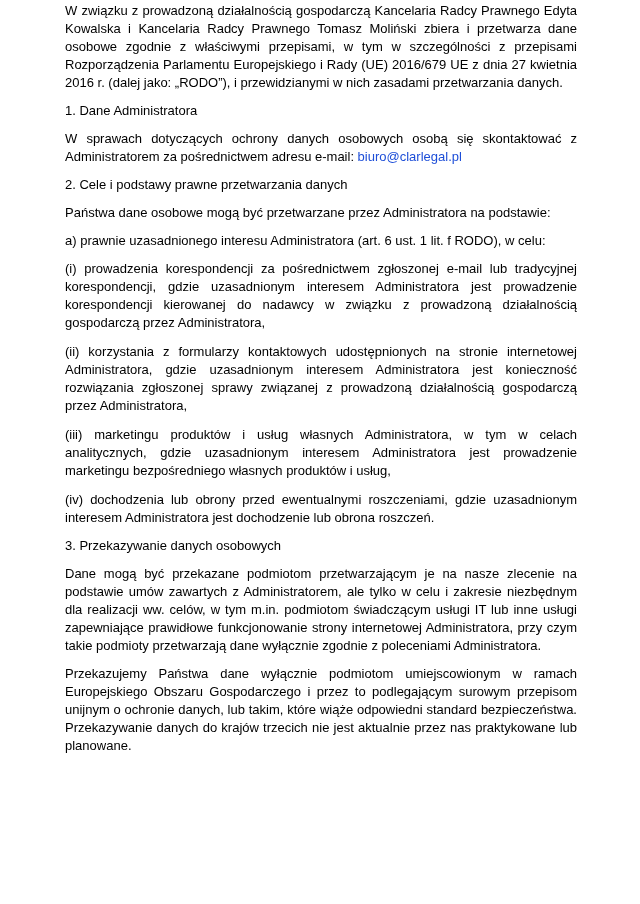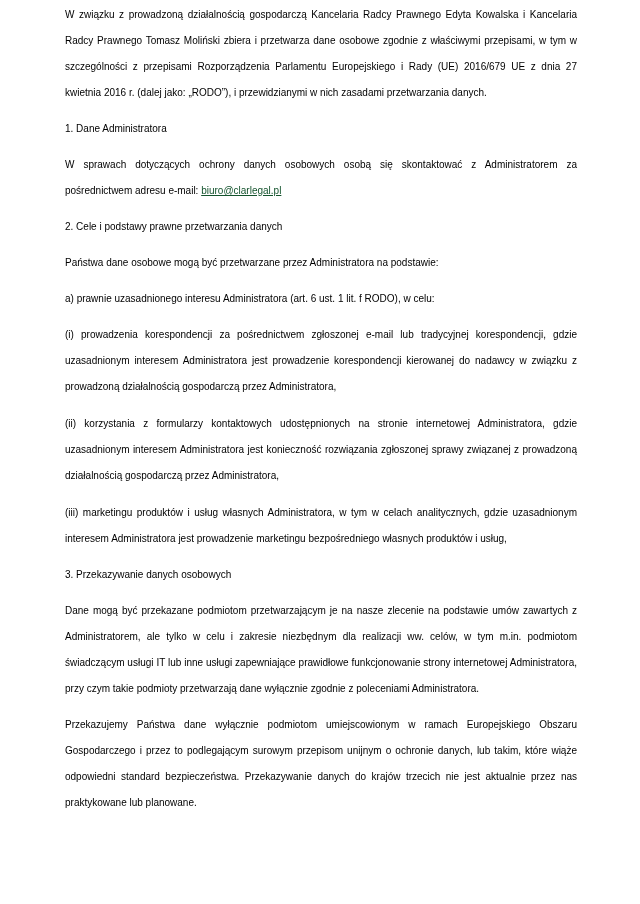--- a/index.html
+++ b/index.html
@@ -11,48 +11,48 @@
     font-family: "Liberation Sans", "DejaVu Sans", sans-serif;
     color: #000000;
   }
   .page {
     width: 640px;
     height: 904px;
     background: #ffffff;
     padding: 2px 63px 0 65px;
   }
   .doc-body {
-    font-size: 10px;
-    line-height: 26px;
+    font-size: 13px;
+    line-height: 18px;
     color: #000000;
   }
   p.block {
     text-align: justify;
     margin-top: 10px;
     word-spacing: normal;
   }
   p.block.tight { margin-top: 11px; }
   p.block:first-child { margin-top: 0; }
   .email-link {
-    text-decoration: underline;
-    color: #14532d;
+    color: #1d4ed8;
     cursor: pointer;
   }
 </style>
 </head>
 <body>
 
 <div class="page">
   <main class="doc-body" id="doc-blocks">
       <p class="block">W związku z prowadzoną działalnością gospodarczą Kancelaria Radcy Prawnego Edyta Kowalska i Kancelaria Radcy Prawnego Tomasz Moliński zbiera i przetwarza dane osobowe zgodnie z właściwymi przepisami, w tym w szczególności z przepisami Rozporządzenia Parlamentu Europejskiego i Rady (UE) 2016/679 UE z dnia 27 kwietnia 2016 r. (dalej jako: „RODO”), i przewidzianymi w nich zasadami przetwarzania danych.</p>
       <p class="block">1. Dane Administratora</p>
       <p class="block"><span>W sprawach dotyczących ochrony danych osobowych osobą się skontaktować z Administratorem za pośrednictwem adresu e-mail: </span><span class="email-link">biuro@clarlegal.pl</span></p>
       <p class="block">2. Cele i podstawy prawne przetwarzania danych</p>
       <p class="block">Państwa dane osobowe mogą być przetwarzane przez Administratora na podstawie:</p>
       <p class="block">a) prawnie uzasadnionego interesu Administratora (art. 6 ust. 1 lit. f RODO), w celu:</p>
       <p class="block">(i) prowadzenia korespondencji za pośrednictwem zgłoszonej e-mail lub tradycyjnej korespondencji, gdzie uzasadnionym interesem Administratora jest prowadzenie korespondencji kierowanej do nadawcy w związku z prowadzoną działalnością gospodarczą przez Administratora,</p>
       <p class="block tight">(ii) korzystania z formularzy kontaktowych udostępnionych na stronie internetowej Administratora, gdzie uzasadnionym interesem Administratora jest konieczność rozwiązania zgłoszonej sprawy związanej z prowadzoną działalnością gospodarczą przez Administratora,</p>
       <p class="block tight">(iii) marketingu produktów i usług własnych Administratora, w tym w celach analitycznych, gdzie uzasadnionym interesem Administratora jest prowadzenie marketingu bezpośredniego własnych produktów i usług,</p>
+      <p class="block tight">(iv) dochodzenia lub obrony przed ewentualnymi roszczeniami, gdzie uzasadnionym interesem Administratora jest dochodzenie lub obrona roszczeń.</p>
       <p class="block">3. Przekazywanie danych osobowych</p>
       <p class="block">Dane mogą być przekazane podmiotom przetwarzającym je na nasze zlecenie na podstawie umów zawartych z Administratorem, ale tylko w celu i zakresie niezbędnym dla realizacji ww. celów, w tym m.in. podmiotom świadczącym usługi IT lub inne usługi zapewniające prawidłowe funkcjonowanie strony internetowej Administratora, przy czym takie podmioty przetwarzają dane wyłącznie zgodnie z poleceniami Administratora.</p>
       <p class="block">Przekazujemy Państwa dane wyłącznie podmiotom umiejscowionym w ramach Europejskiego Obszaru Gospodarczego i przez to podlegającym surowym przepisom unijnym o ochronie danych, lub takim, które wiąże odpowiedni standard bezpieczeństwa. Przekazywanie danych do krajów trzecich nie jest aktualnie przez nas praktykowane lub planowane.</p>
     </main>
 </div>
 
 </body></html>

